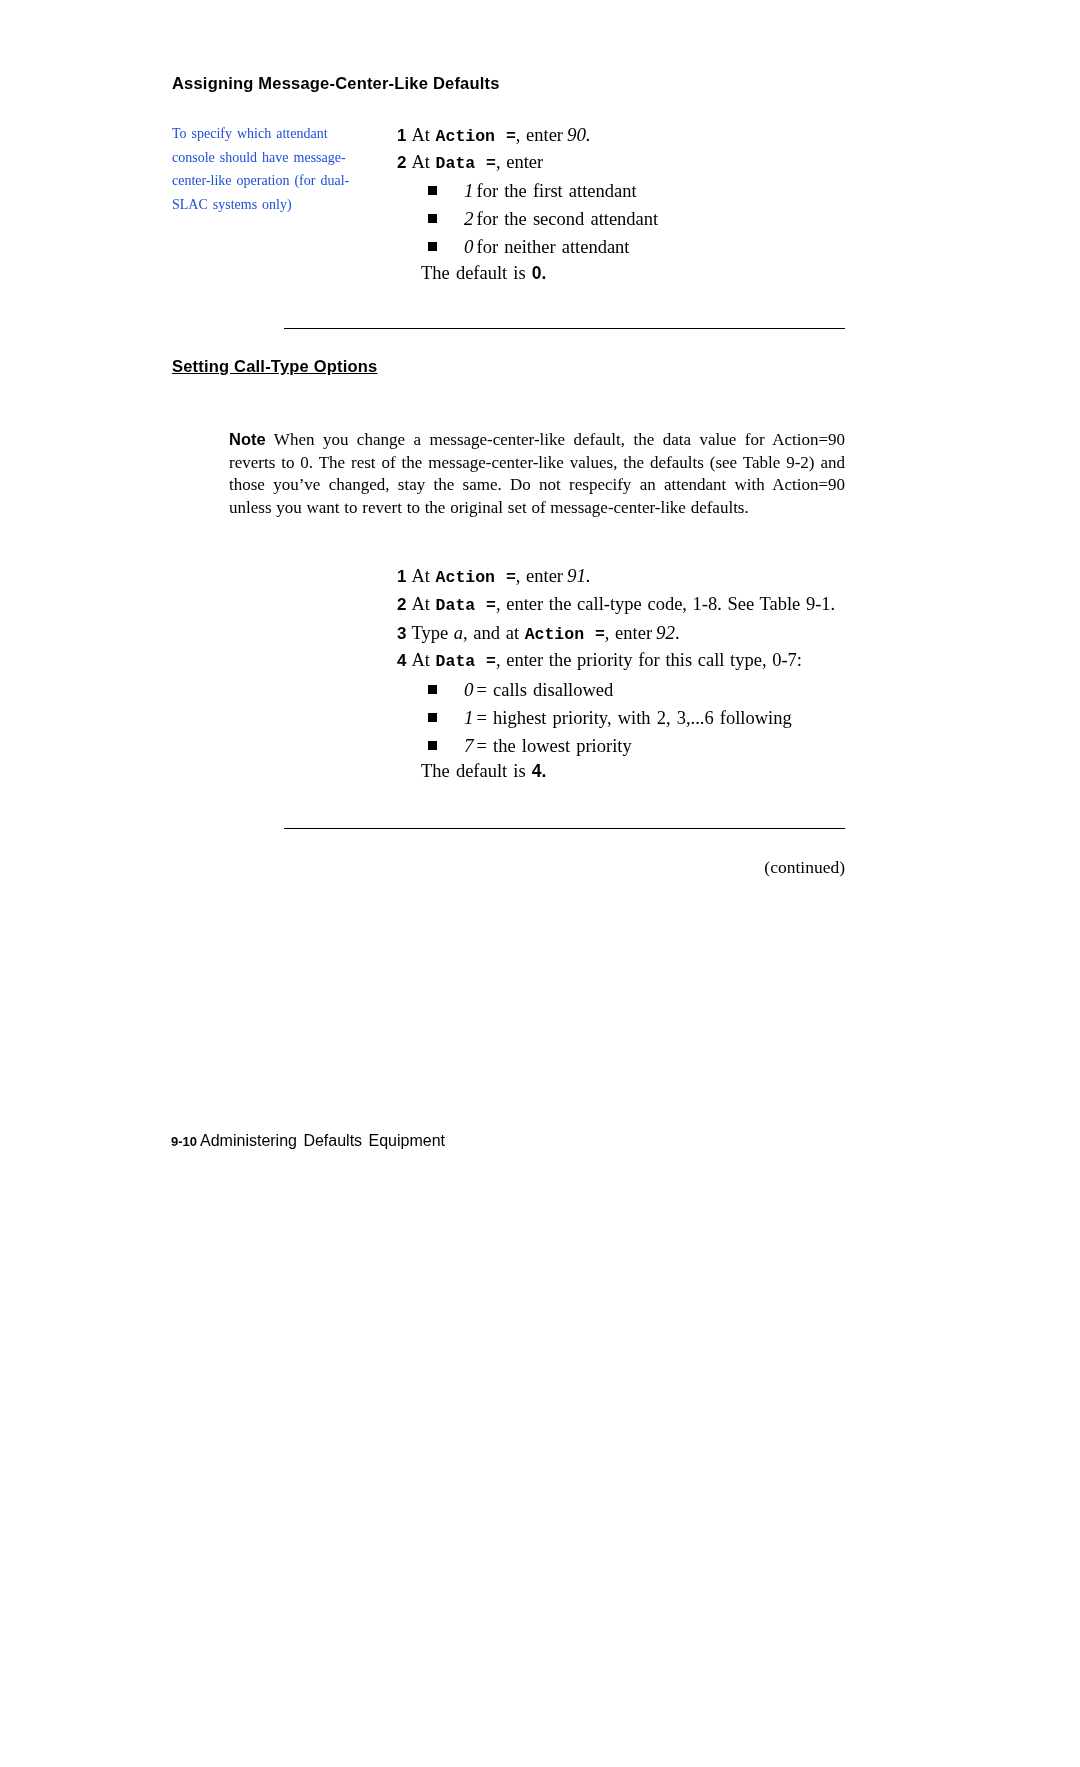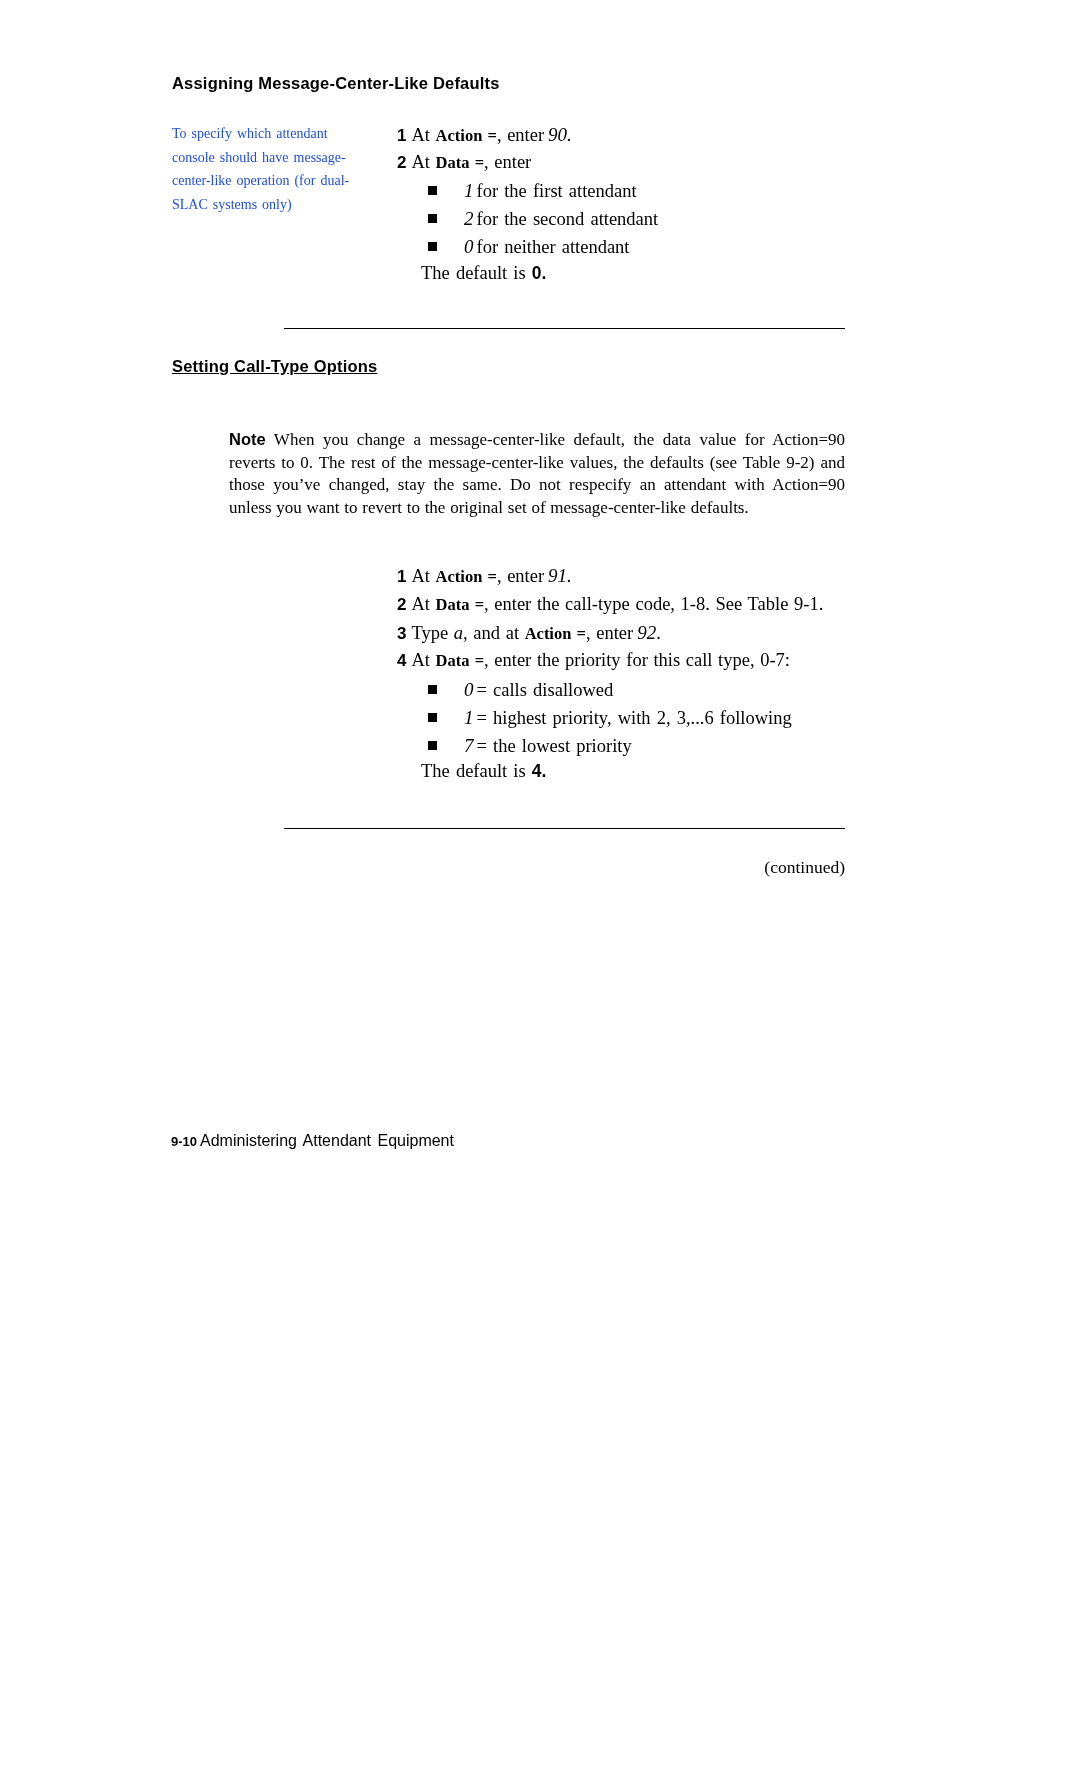--- a/index.html
+++ b/index.html
@@ -48,21 +48,21 @@
     word-spacing: 1px;
     white-space: nowrap;
   }
   .step .num {
     font-family: "Liberation Sans", "DejaVu Sans", sans-serif;
     font-weight: bold;
     font-size: 17px;
     margin-right: 5px;
   }
   .step .kw {
-    font-family: Liberation Serif, serif;
+    font-family: Liberation Mono, monospace;
     font-weight: bold;
     font-size: 16.5px;
   }
   .step .val {
     font-style: italic;
     font-size: 19px;
     margin-left: 4px;
   }
   .bullet-line {
     position: absolute;
@@ -219,16 +219,16 @@
   <div class="default-line" style="left:393px; top:761px;">
     <span>The default is</span>
     <span class="dv">4.</span>
   </div>
 
   <div class="rule" style="left:256px; top:828px; width:561px;"></div>
 
   <div class="continued" style="left:517px; top:857px; width:300px;">(continued)</div>
 
   <div class="footer" style="left:143px; top:1131px;">
-    <span class="pg">9-10</span><span class="ftxt">Administering  Attendant  Equipment</span>
+    <span class="pg">9-10</span><span class="ftxt">Administering  Defaults  Equipment</span>
   </div>
 
 </div>
 
 </body></html>

